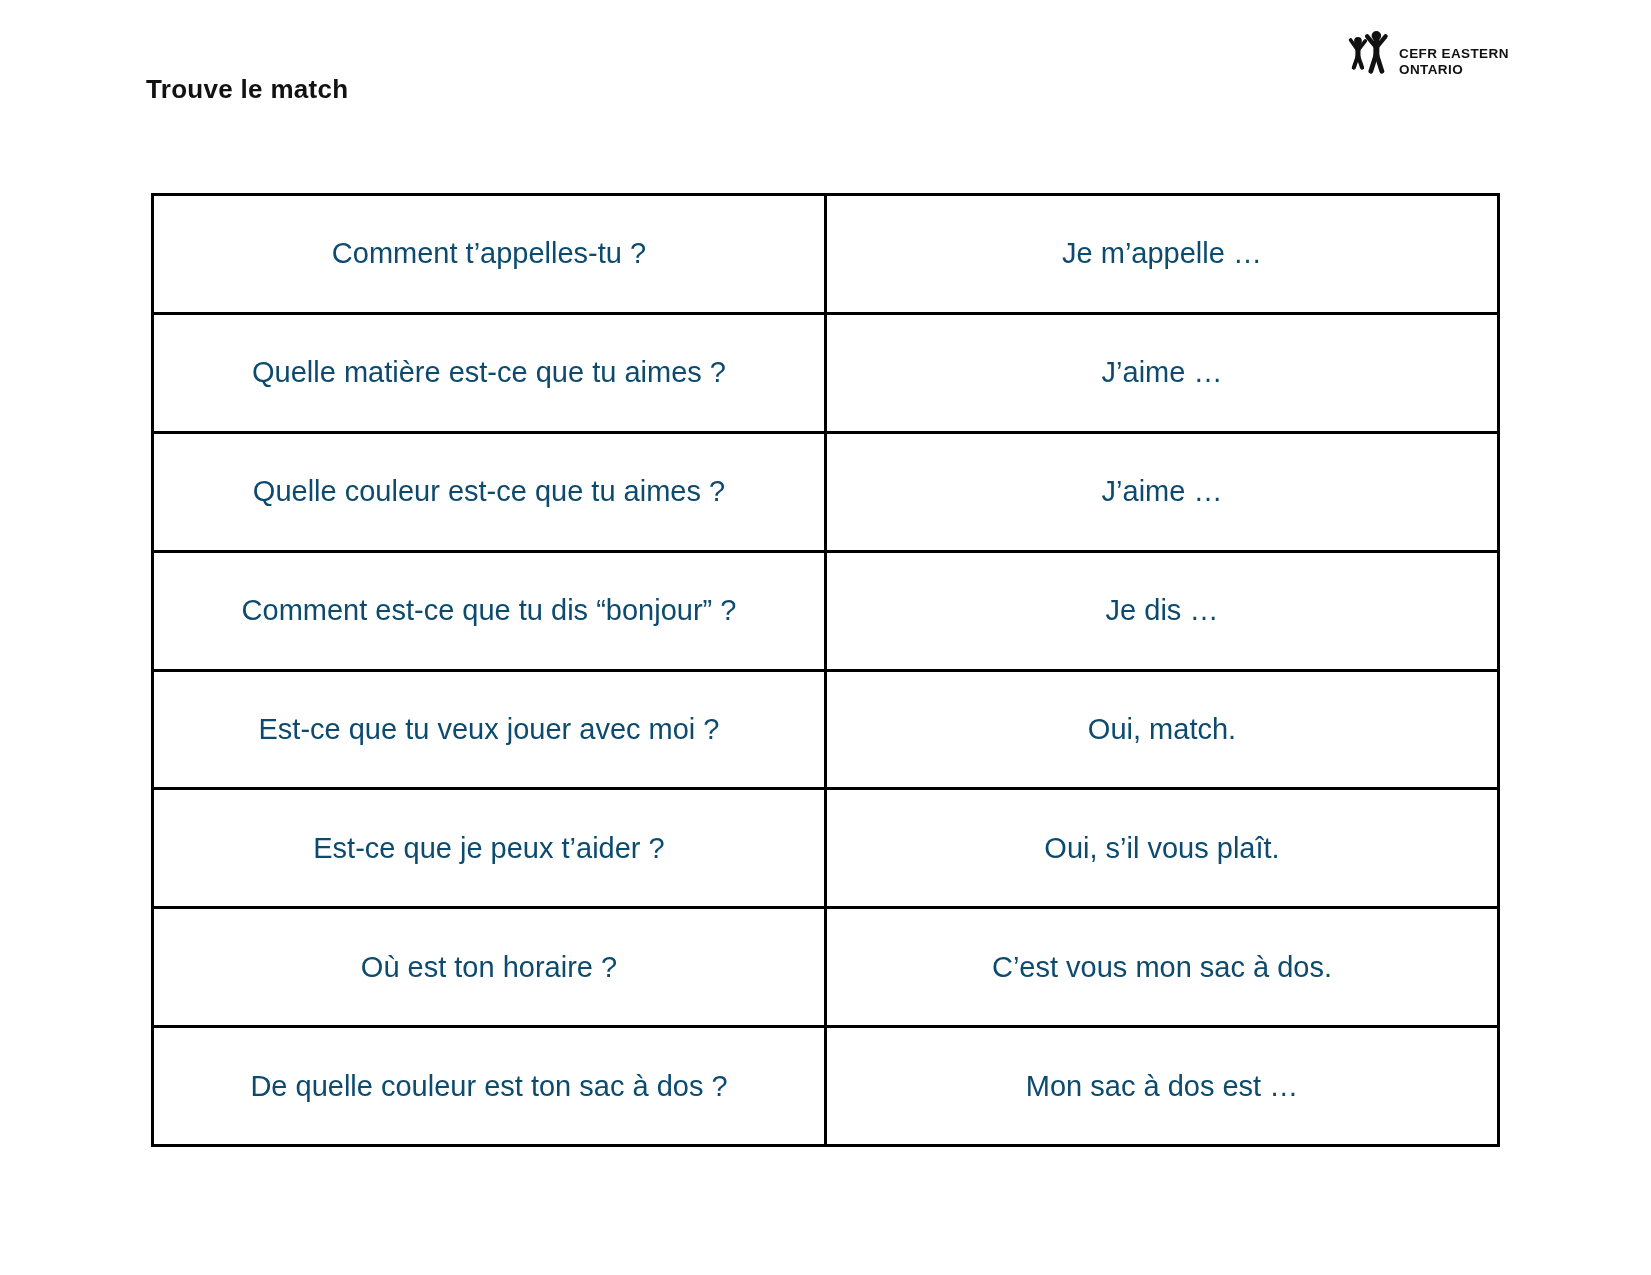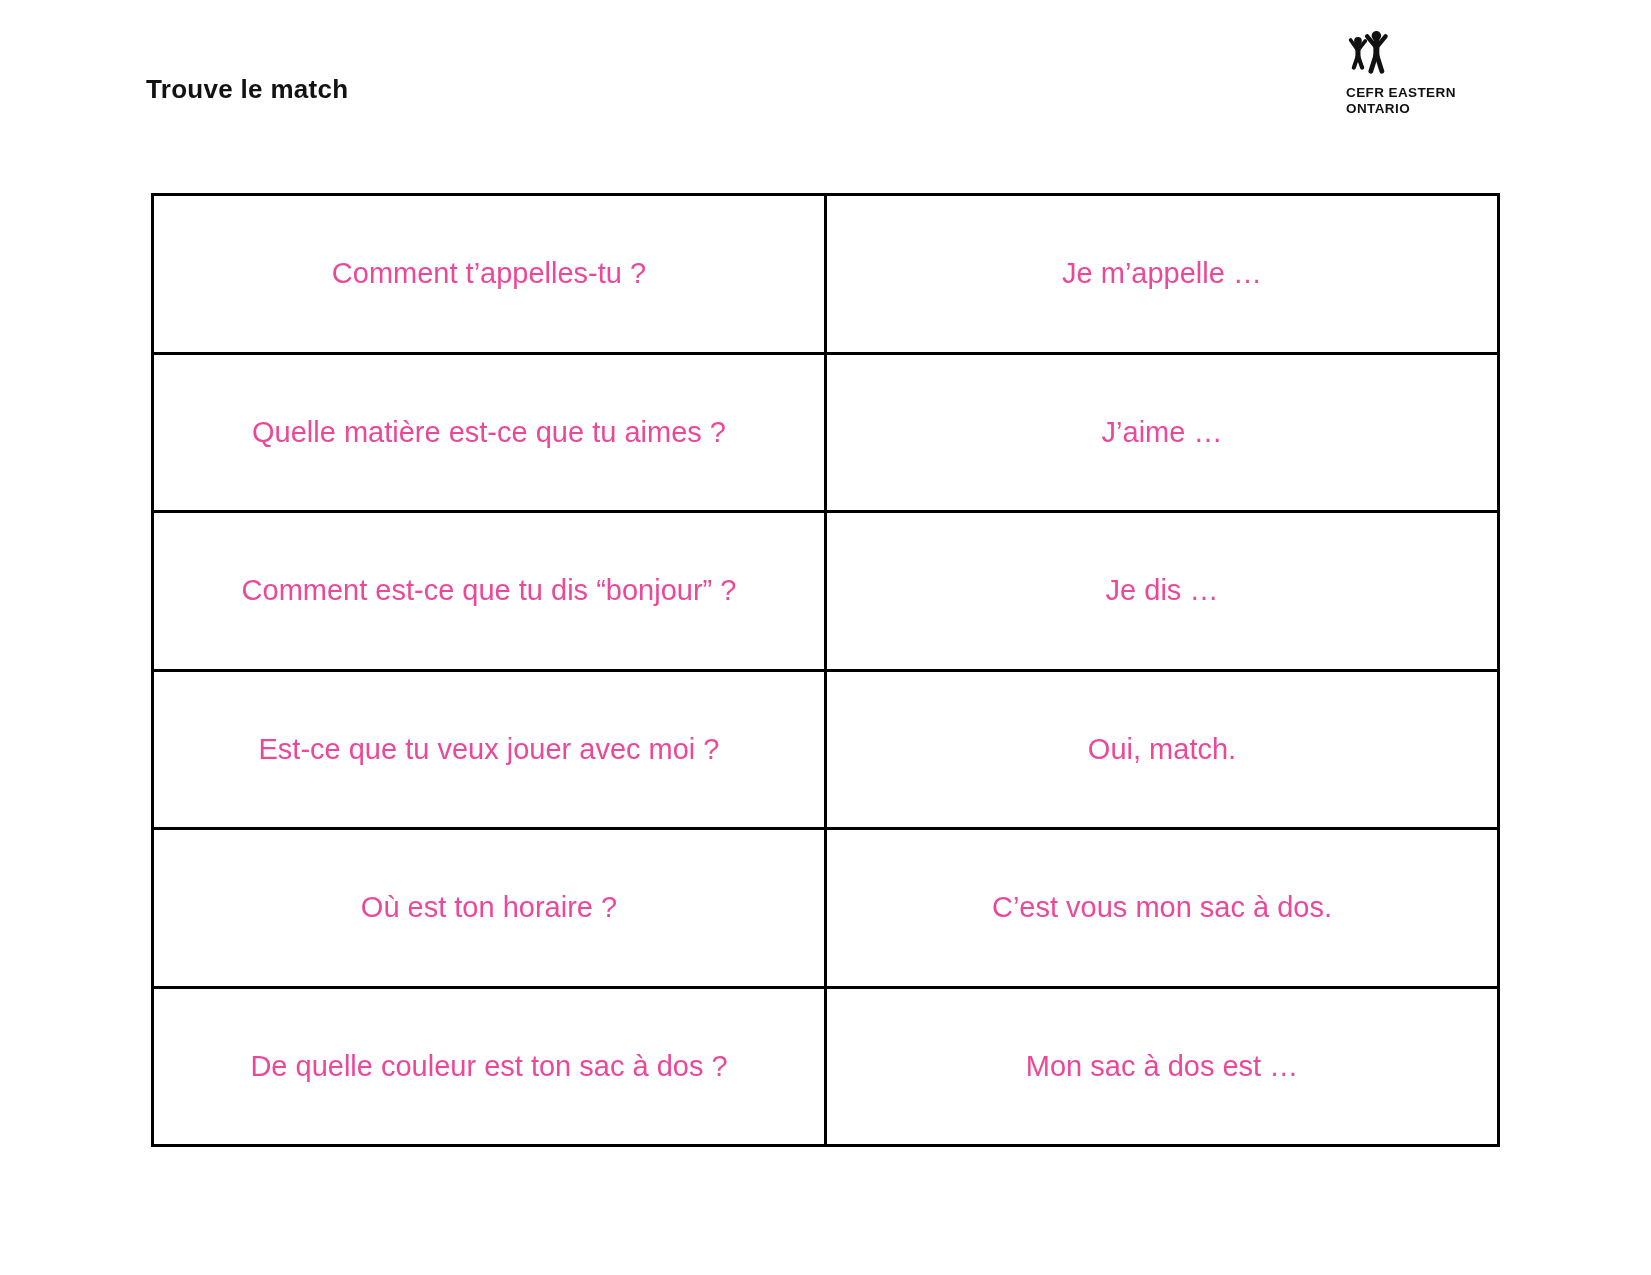--- a/index.html
+++ b/index.html
@@ -17,23 +17,22 @@
     font-size:26px;
     font-weight:800;
     letter-spacing:0.3px;
     color:#121212;
   }
   .logo {
     position:absolute;
     left:1346px;
     top:28px;
     display:flex;
-    align-items:flex-start;
+    align-items:flex-end;
     gap:7px;
-    flex-direction:column;
   }
   .logo-icon { width:46px; height:46px; }
   .logo-text {
     font-size:13.5px;
     font-weight:700;
     line-height:16px;
     letter-spacing:0.4px;
     color:#111;
     white-space:nowrap;
   }
@@ -45,21 +44,21 @@
     height:954px;
     border-collapse:collapse;
     table-layout:fixed;
   }
   .match-table td {
     width:50%;
     border:3px solid #000;
     text-align:center;
     vertical-align:middle;
     font-size:29px;
-    color:#ec4899;
+    color:#0c4a6e;
     padding:0 18px;
   }
 </style>
 </head>
 <body>
 
 <h1 class="page-title">Trouve le match</h1>
 
 <div class="logo">
   <span>
@@ -92,26 +91,34 @@
   <tbody>
     <tr>
       <td>Comment t’appelles-tu ?</td>
       <td>Je m’appelle …</td>
     </tr>
     <tr>
       <td>Quelle matière est-ce que tu aimes ?</td>
       <td>J’aime …</td>
     </tr>
     <tr>
+      <td>Quelle couleur est-ce que tu aimes ?</td>
+      <td>J’aime …</td>
+    </tr>
+    <tr>
       <td>Comment est-ce que tu dis “bonjour” ?</td>
       <td>Je dis …</td>
     </tr>
     <tr>
       <td>Est-ce que tu veux jouer avec moi ?</td>
       <td>Oui, match.</td>
+    </tr>
+    <tr>
+      <td>Est-ce que je peux t’aider ?</td>
+      <td>Oui, s’il vous plaît.</td>
     </tr>
     <tr>
       <td>Où est ton horaire ?</td>
       <td>C’est vous mon sac à dos.</td>
     </tr>
     <tr>
       <td>De quelle couleur est ton sac à dos ?</td>
       <td>Mon sac à dos est …</td>
     </tr>
   </tbody>

